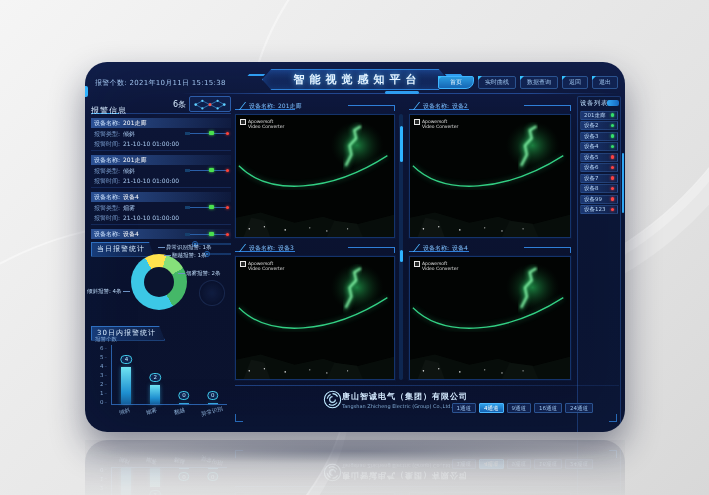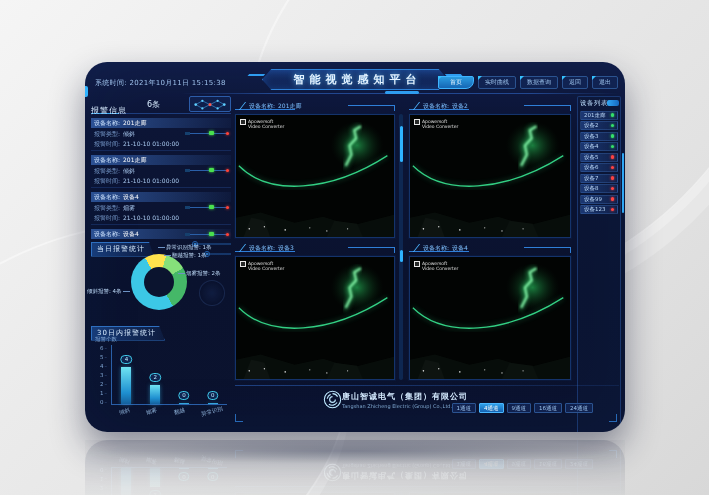--- a/index.html
+++ b/index.html
@@ -56,21 +56,21 @@
   }
   .nav-btn::before { content:""; position:absolute; left:-1px; top:-1px;
     border-top:4px solid #35c1ff; border-right:4px solid transparent; }
   .nav-btn.active { background:linear-gradient(180deg,#2b9bે0,#1566b4); background:linear-gradient(180deg,#2b9be0,#1566b4);
     color:#eaf7ff; border-color:#3fb4ff; min-width:36px; border-radius:2px 2px 8px 2px; }
 
   
   .left { position:absolute; left:6px; top:36px; width:140px; height:322px; }
   .alarm-head { position:relative; height:14px; }
   .alarm-title { font-size:8px; font-weight:normal; color:#d8ecff; letter-spacing:1px; }
-  .alarm-count { position:absolute; left:56px; top:1px; font-size:8px; color:#d8ecff; }
+  .alarm-count { position:absolute; left:82px; top:1px; font-size:8px; color:#d8ecff; }
   .topo-box { position:absolute; right:0; top:-2px; width:42px; height:16px;
     border:1px solid #2c5ca8; background:rgba(20,45,100,.4); border-radius:2px; }
   .alarm-underline { height:1px; margin-top:1px;
     background:linear-gradient(90deg,#37a7f2 0 28px, rgba(50,110,210,.45) 28px 100%); }
 
   .alarm-item { position:relative; height:33px; margin-top:4px; border-bottom:1px solid rgba(40,80,160,.35); }
   .ai-name-row { height:10px; display:flex; align-items:center; padding:0 3px; gap:3px;
     background:linear-gradient(90deg, rgba(70,130,225,.55), rgba(70,130,225,.05)); }
   .ai-name-row .lbl { font-size:6px; color:#cfe4ff; }
   .ai-name-row .val { font-size:6px; color:#ffffff; }
@@ -200,21 +200,21 @@
   <div class="swoosh s1"></div>
   <div class="swoosh s2"></div>
   <div class="floor-shadow"></div>
 
   <div class="dashboard">
     <div class="edge-accent"></div>
     <div class="hdr-underline"></div>
     <div class="hdr-dash"></div>
 
     <div class="sys-time">
-      <span>系统时间:</span> <span>2021年10月11日 15:15:38</span>
+      <span>报警个数:</span> <span>2021年10月11日 15:15:38</span>
     </div>
     <div class="wing l"></div>
     <div class="wing r"></div>
     <div class="title-frame">
       <span>智能视觉感知平台</span>
     </div>
     <nav class="nav">
       <div class="nav-btn active">首页</div>
       <div class="nav-btn">实时曲线</div>
       <div class="nav-btn">数据查询</div>

